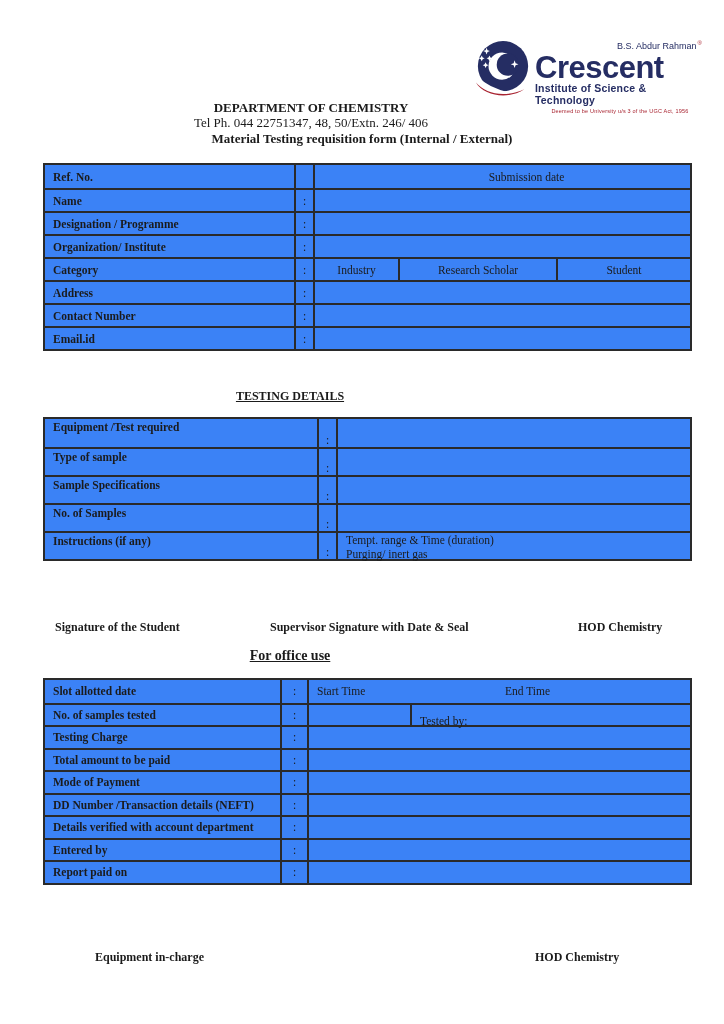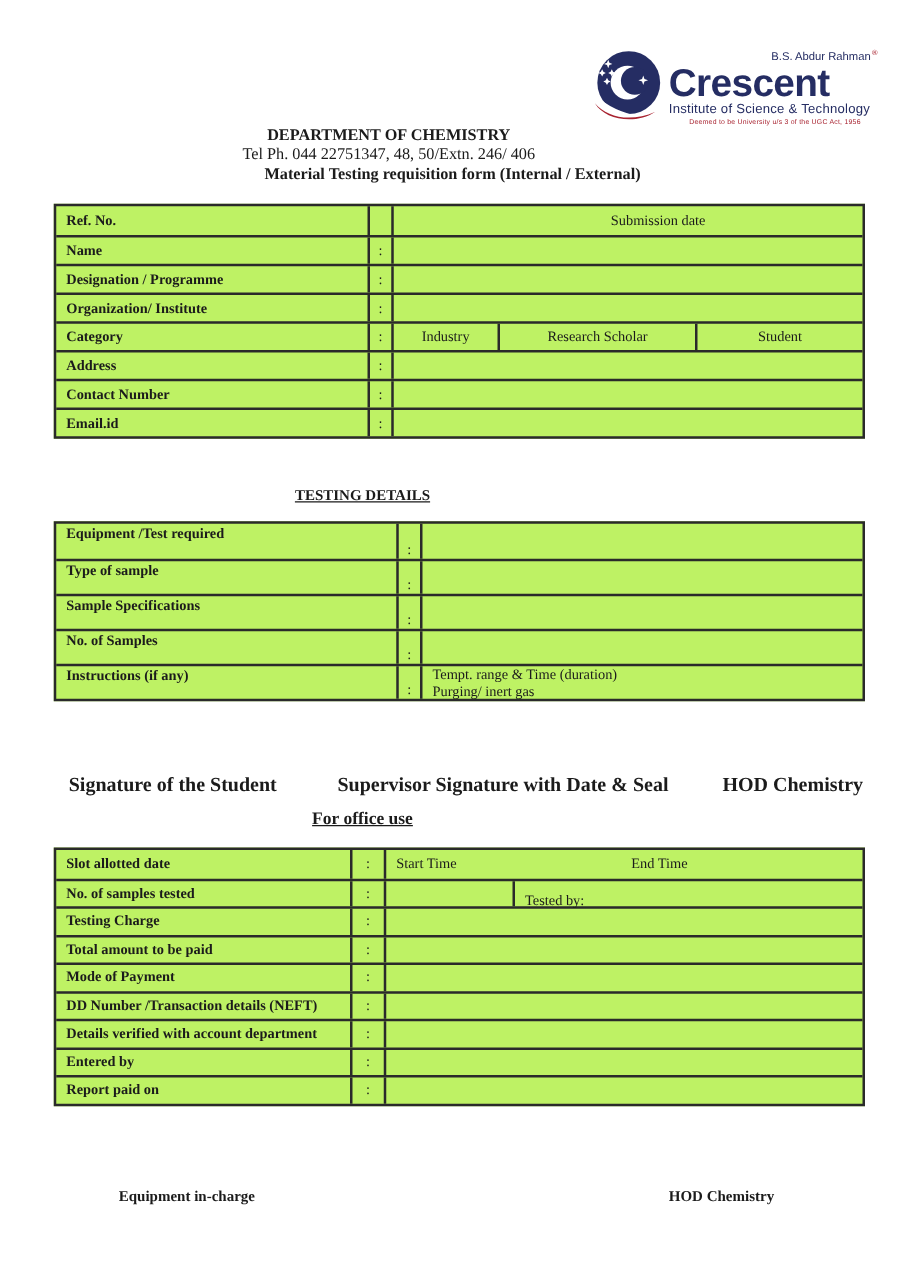--- a/index.html
+++ b/index.html
@@ -5,30 +5,30 @@
   html,body{margin:0;padding:0;background:#e8e8e8;}
   .page{position:relative;width:724px;height:1024px;background:#ffffff;margin:0 auto;
         font-family:"Liberation Serif",serif;color:#1b1b1b;overflow:hidden;}
 
   
   .logo{position:absolute;left:474px;top:40px;display:flex;align-items:flex-start;}
   .logo-text{margin-left:3px;width:170px;font-family:"Liberation Sans",sans-serif;}
   .brand-top{font-size:9px;color:#252d63;text-align:right;line-height:1;padding-right:3px;}
   .reg{color:#a82330;font-size:6px;vertical-align:4px;margin-left:1px;}
   .brand-main{font-weight:bold;font-size:31px;color:#252d63;line-height:0.95;letter-spacing:-0.5px;margin-top:2px;}
-  .brand-sub{font-weight:normal;font-size:10.5px;color:#252d63;line-height:1.1;margin-top:1px;letter-spacing:0.2px;}
+  .brand-sub{font-weight:bold;font-size:10.5px;color:#252d63;line-height:1.1;margin-top:1px;letter-spacing:0.2px;}
   .brand-tag{font-size:5.5px;color:#a82330;text-align:center;margin-top:1px;letter-spacing:0.2px;}
 
   
   .hdr1{position:absolute;top:100px;left:0;width:622px;text-align:center;font-weight:bold;font-size:13px;}
   .hdr2{position:absolute;top:115px;left:0;width:622px;text-align:center;font-size:13px;}
   .hdr3{position:absolute;top:131px;left:0;width:724px;text-align:center;font-weight:bold;font-size:13px;}
 
   
-  .tbl{position:absolute;left:43px;width:649px;border:2px solid #2a2a2a;box-sizing:border-box;font-size:11.5px;background:#bef264;}
+  .tbl{position:absolute;left:43px;width:649px;border:2px solid #2a2a2a;box-sizing:border-box;font-size:11.5px;background:#3b82f6;}
   .row{display:flex;box-sizing:border-box;}
   .row + .row{border-top:2px solid #2a2a2a;}
   .lbl{font-weight:bold;padding-left:8px;border-right:2px solid #2a2a2a;box-sizing:border-box;display:flex;align-items:center;}
   .col{border-right:2px solid #2a2a2a;box-sizing:border-box;display:flex;align-items:center;justify-content:center;}
   .val{flex:1;display:flex;align-items:center;position:relative;box-sizing:border-box;}
   .center-val{width:100%;text-align:center;padding-left:48px;}
 
   .t1{top:163px;}
   .t1 .row{height:23px;}
   .t1 .lbl{width:251px;}
@@ -51,21 +51,21 @@
   .t3{top:678px;}
   .t3 .row{height:22.5px;}
   .t3 .lbl{width:237px;}
   .t3 .col{width:27px;}
   .st{padding-left:8px;}
   .et{position:absolute;left:196px;}
   .split{width:103px;height:100%;border-right:2px solid #2a2a2a;box-sizing:border-box;}
   .tb{padding-left:8px;margin-top:12px;}
 
   
-  .sig{position:absolute;top:620px;font-weight:bold;font-size:16px;}
+  .sig{position:absolute;top:620px;font-weight:bold;font-size:12px;}
   .sig-left{left:55px;}
   .sig-center{left:270px;}
   .sig-right{left:578px;}
   .foot{position:absolute;top:950px;font-weight:bold;font-size:12px;}
   .foot-left{left:95px;}
   .foot-right{left:535px;}
 </style>
 </head>
 <body>
 

